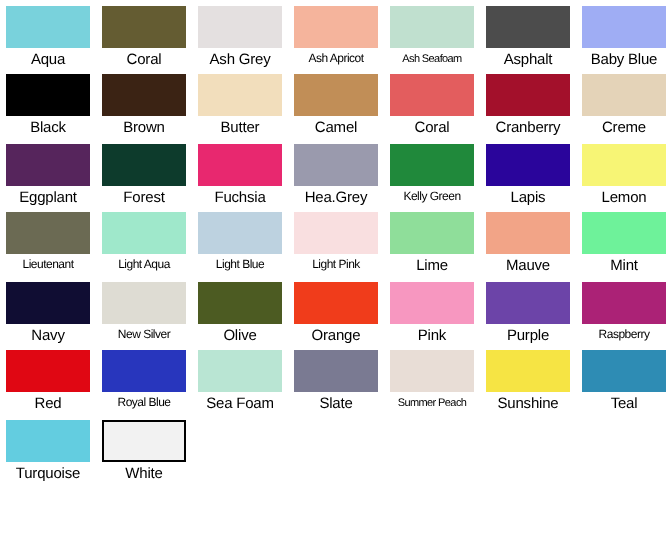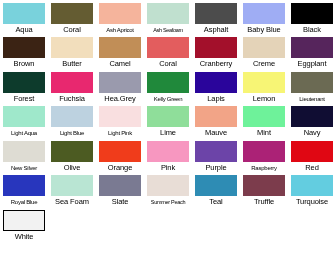--- a/index.html
+++ b/index.html
@@ -64,20 +64,24 @@
 <div id="swatch-grid">
     <div class="swatch-cell">
       <div class="swatch-chip" style="background-color: rgb(121, 210, 220);"></div>
       <div class="swatch-label">Aqua</div>
     </div>
     <div class="swatch-cell">
       <div class="swatch-chip" style="background-color: rgb(100, 92, 50);"></div>
       <div class="swatch-label">Coral</div>
     </div>
     <div class="swatch-cell">
+      <div class="swatch-chip" style="background-color: rgb(228, 224, 224);"></div>
+      <div class="swatch-label">Ash Grey</div>
+    </div>
+    <div class="swatch-cell">
       <div class="swatch-chip" style="background-color: rgb(245, 180, 156);"></div>
       <div class="swatch-label tight">Ash Apricot</div>
     </div>
     <div class="swatch-cell">
       <div class="swatch-chip" style="background-color: rgb(192, 224, 207);"></div>
       <div class="swatch-label tighter">Ash Seafoam</div>
     </div>
     <div class="swatch-cell">
       <div class="swatch-chip" style="background-color: rgb(76, 76, 76);"></div>
       <div class="swatch-label">Asphalt</div>
@@ -212,26 +216,26 @@
     </div>
     <div class="swatch-cell">
       <div class="swatch-chip" style="background-color: rgb(122, 122, 146);"></div>
       <div class="swatch-label">Slate</div>
     </div>
     <div class="swatch-cell">
       <div class="swatch-chip" style="background-color: rgb(232, 221, 214);"></div>
       <div class="swatch-label tighter">Summer Peach</div>
     </div>
     <div class="swatch-cell">
+      <div class="swatch-chip" style="background-color: rgb(246, 228, 68);"></div>
+      <div class="swatch-label">Sunshine</div>
+    </div>
+    <div class="swatch-cell">
       <div class="swatch-chip" style="background-color: rgb(46, 140, 180);"></div>
       <div class="swatch-label">Teal</div>
-    </div>
-    <div class="swatch-cell">
-      <div class="swatch-chip" style="background-color: rgb(124, 60, 76);"></div>
-      <div class="swatch-label">Truffle</div>
     </div>
     <div class="swatch-cell">
       <div class="swatch-chip" style="background-color: rgb(99, 205, 224);"></div>
       <div class="swatch-label">Turquoise</div>
     </div>
     <div class="swatch-cell">
       <div class="swatch-chip bordered" style="background-color: rgb(242, 242, 242);"></div>
       <div class="swatch-label">White</div>
     </div>
     <div class="swatch-cell empty">

